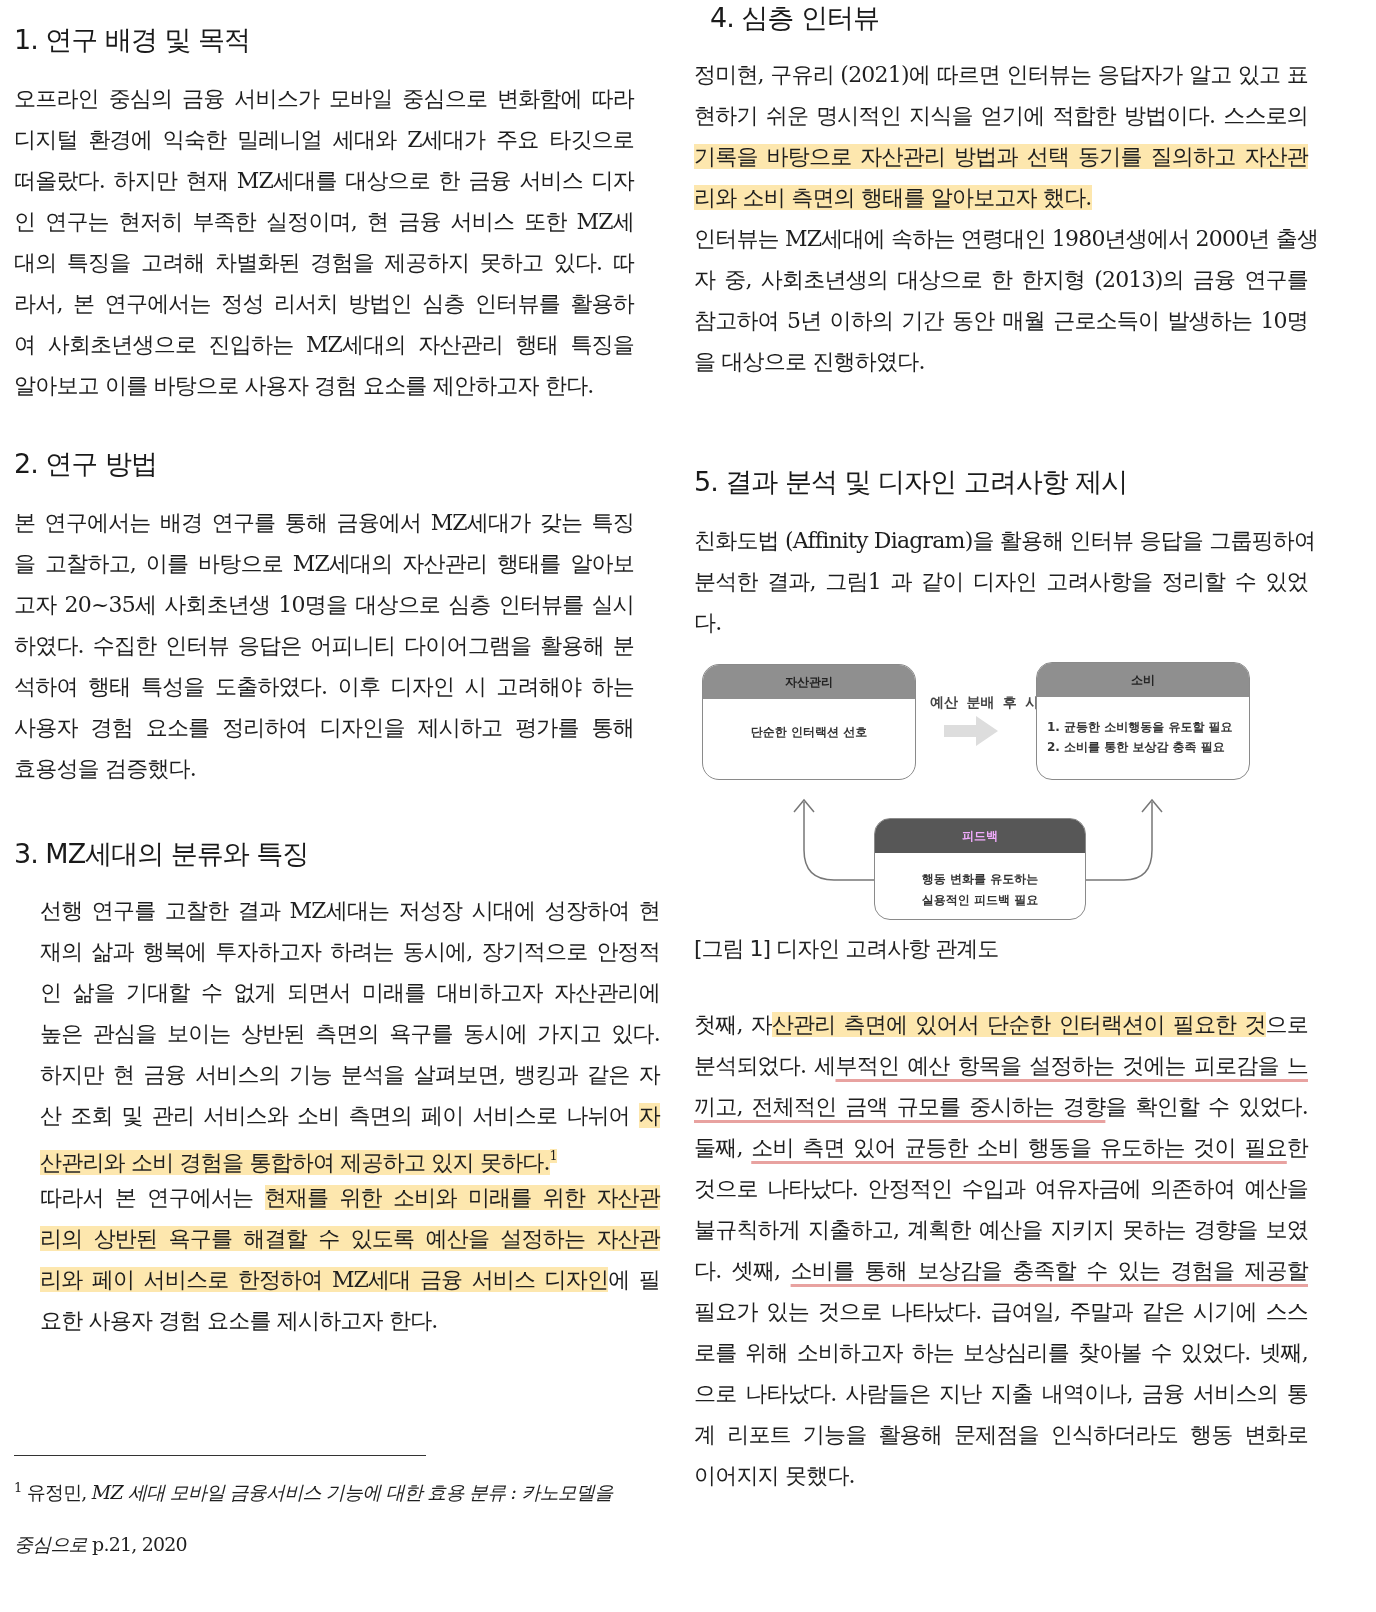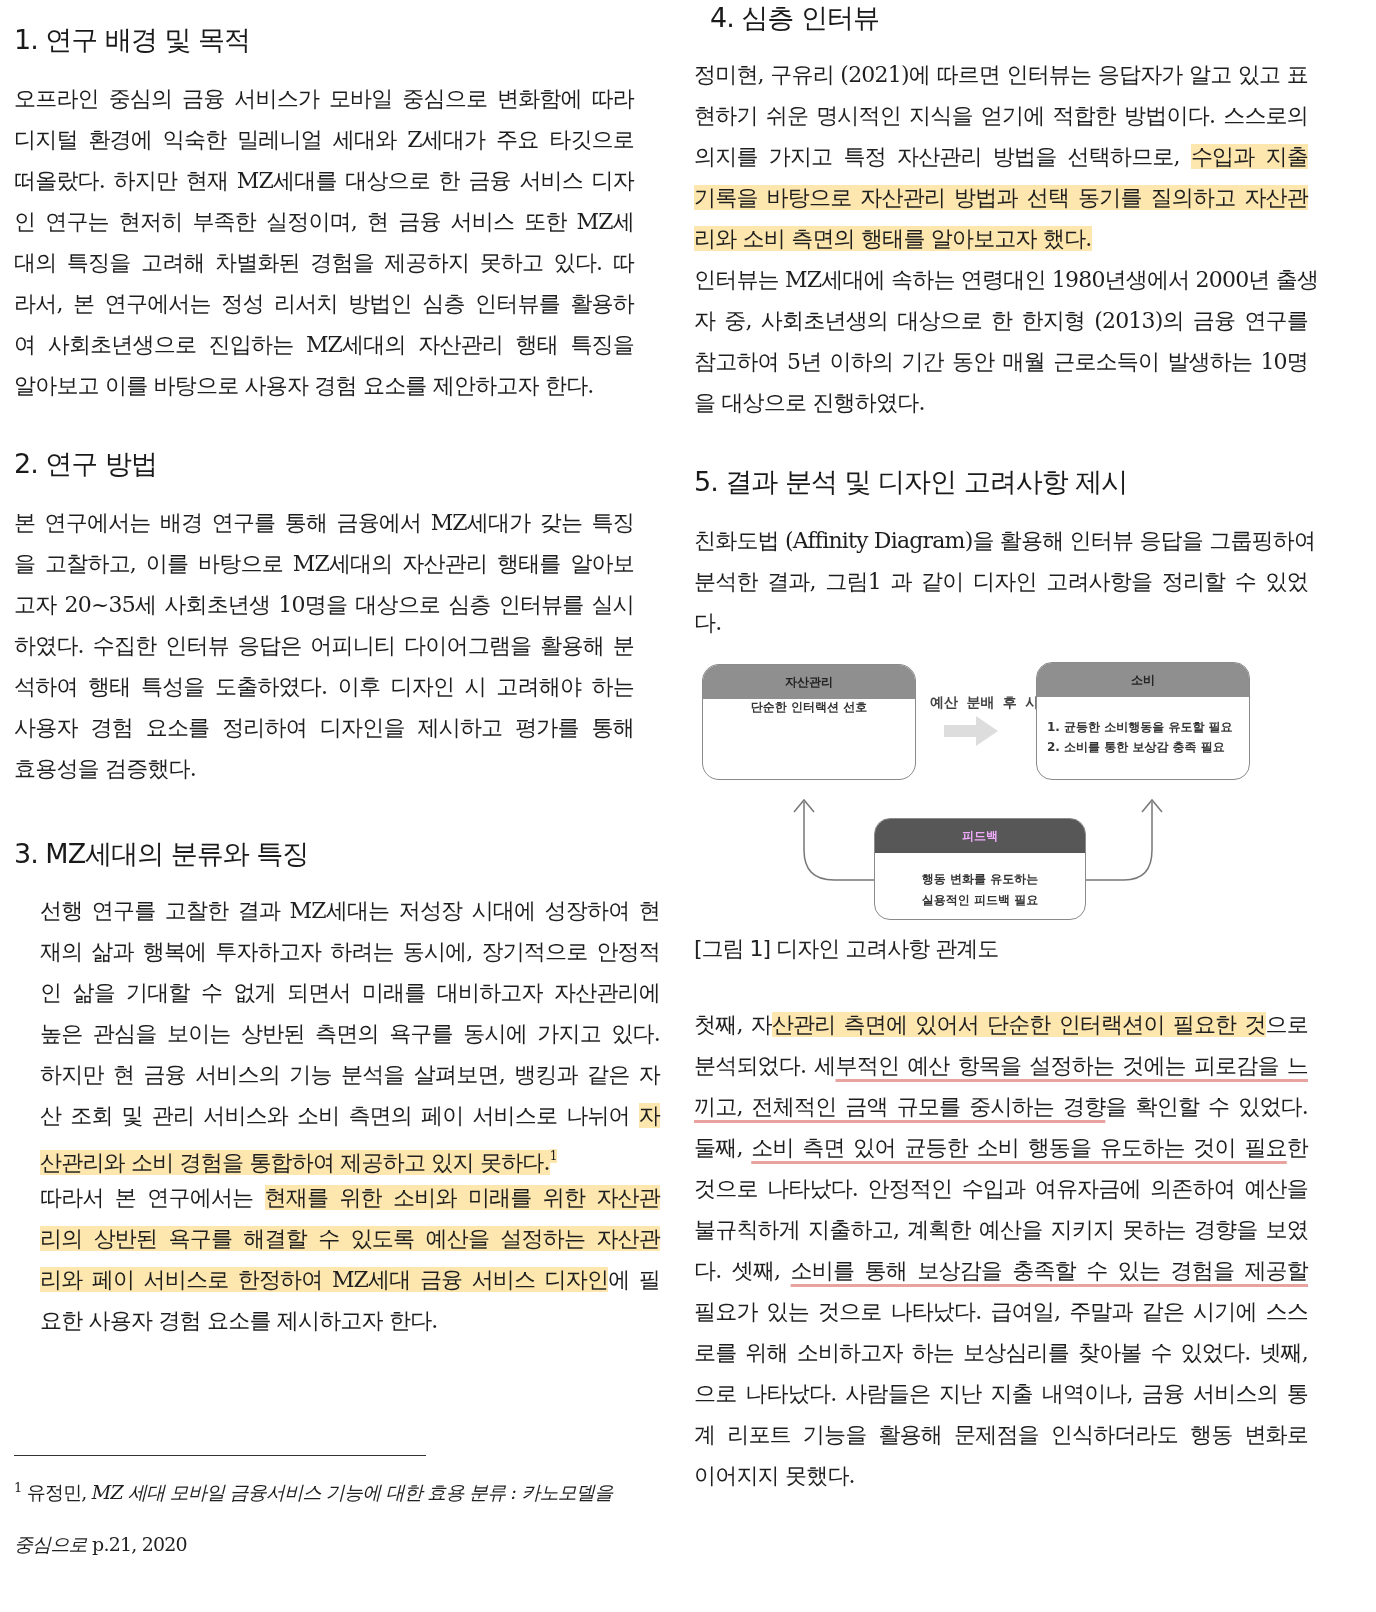--- a/index.html
+++ b/index.html
@@ -111,21 +111,20 @@
 </div>
 <div class="footnote" style="top:1532px;">
   <i>중심으로</i><span> p.21, 2020</span>
 </div>
 
 <div class="col col-right">
   <h2 class="section-title" style="top:0px;left:0;margin-left:16px;">4. 심층 인터뷰</h2>
   <div class="para" style="top:54px;left:0;width:614px;">
     <span class="line">정미현, 구유리 (2021)에 따르면 인터뷰는 응답자가 알고 있고 표</span>
     <span class="line">현하기 쉬운 명시적인 지식을 얻기에 적합한 방법이다. 스스로의</span>
-    <span class="line"><span>의지를 가지고 특정 자산관리 방법을 선택하므로, </span><span class="hl">수입과 지출</span></span>
     <span class="line"><span class="hl">기록을 바탕으로 자산관리 방법과 선택 동기를 질의하고 자산관</span></span>
     <span class="line last"><span class="hl">리와 소비 측면의 행태를 알아보고자 했다.</span></span>
     <span class="line">인터뷰는 MZ세대에 속하는 연령대인 1980년생에서 2000년 출생</span>
     <span class="line">자 중, 사회초년생의 대상으로 한 한지형 (2013)의 금융 연구를</span>
     <span class="line">참고하여 5년 이하의 기간 동안 매월 근로소득이 발생하는 10명</span>
     <span class="line last">을 대상으로 진행하였다.</span>
   </div>
 
   <h2 class="section-title" style="top:464px;left:0;">5. 결과 분석 및 디자인 고려사항 제시</h2>
   <div class="para" style="top:520px;left:0;width:614px;">
@@ -157,21 +156,21 @@
 
     <path d="M180,224 L140,224 Q110,224 110,194 L110,146" fill="none" stroke="#777" stroke-width="1.5"></path>
     <polyline points="100,156 110,144 120,156" fill="none" stroke="#777" stroke-width="1.5"></polyline>
 
     <path d="M390,224 L430,224 Q458,224 458,194 L458,146" fill="none" stroke="#777" stroke-width="1.5"></path>
     <polyline points="448,156 458,144 468,156" fill="none" stroke="#777" stroke-width="1.5"></polyline>
   </svg>
 
   <div class="box" style="left:8px;top:8px;width:212px;height:114px;border-radius:17px;">
     <div class="box-head">자산관리</div>
-    <div class="box-body" style="">단순한 인터랙션 선호</div>
+    <div class="box-body" style="padding-top:25px;">단순한 인터랙션 선호</div>
   </div>
 
   <div class="edge-label" style="left:236px;top:38px;">예산 분배 후 사용</div>
 
   <div class="box" style="left:342px;top:6px;width:212px;height:116px;">
     <div class="box-head">소비</div>
     <div class="box-body" style="text-align:left;padding:20px 0 0 10px;line-height:20px;">
       <div>1. 균등한 소비행동을 유도할 필요</div>
       <div>2. 소비를 통한 보상감 충족 필요</div>
     </div>

